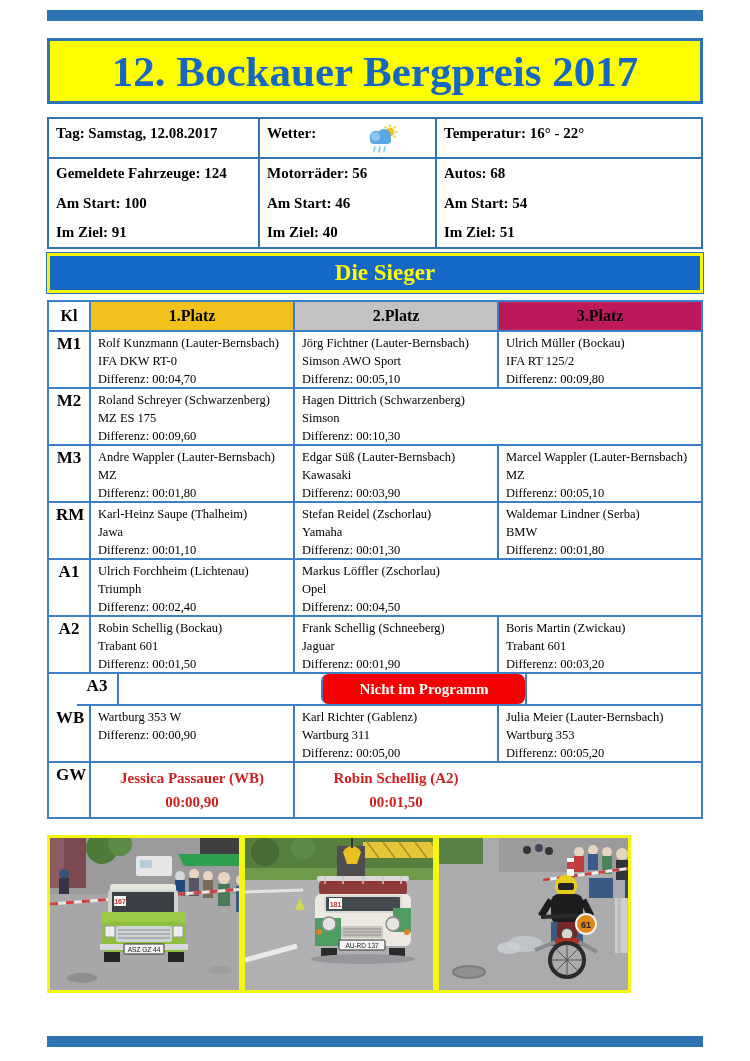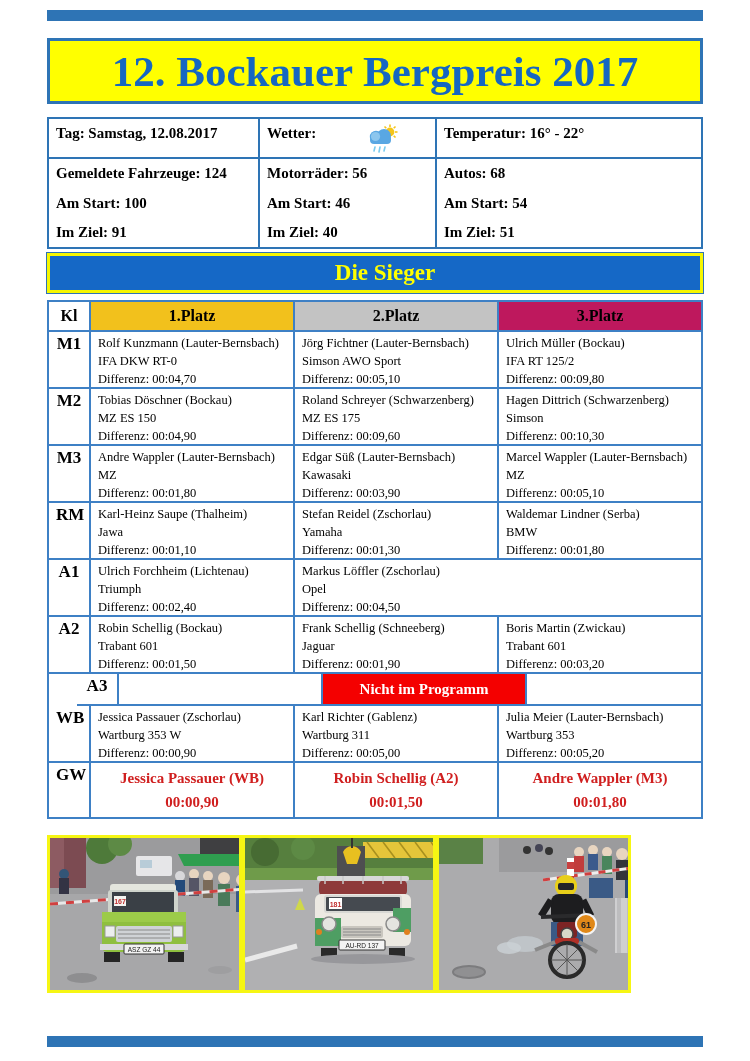--- a/index.html
+++ b/index.html
@@ -68,21 +68,21 @@
   .res-row.gwrow { height: 54px; }
   .res-cell { border-left: 2px solid #3E80C5; padding: 2px 7px; font-size: 12.5px; line-height: 18px; overflow: hidden; }
   .res-row > .res-cell:first-child { border-left: none; }
   .kl-cell { font-weight: bold; font-size: 17px; text-align: center; padding-top: 3px; }
   .head-cell { display: flex; align-items: center; justify-content: center; font-weight: bold; font-size: 16px; }
   .head-gold   { background: #F2C11C; }
   .head-silver { background: #C3C3C3; }
   .head-bronze { background: #be185d; }
   .nicht-cell {
     background: #F40000; color: #fff; font-weight: bold; font-size: 15px;
-    display: flex; align-items: center; justify-content: center; padding: 4px;
+    display: flex; align-items: center; justify-content: center; padding: 4px; border-radius: 7px;
   }
   .gw-cell {
     color: #D01F1F; font-weight: bold; font-size: 15px; text-align: center;
     display: flex; flex-direction: column; justify-content: space-around; padding: 3px 19px;
   }
 
   .photo-row {
     position: absolute; left: 47px; top: 835px; width: 584px; height: 158px;
     display: flex; justify-content: space-between;
   }
@@ -184,25 +184,20 @@
       <div class="res-cell">
         <div>Ulrich Müller (Bockau)</div>
         <div>IFA RT 125/2</div>
         <div>Differenz: 00:09,80</div>
       </div>
     </div>
 
     <div class="res-row standard">
       <div class="res-cell kl-cell">M2</div>
       <div class="res-cell">
-        <div>Tobias Döschner (Bockau)</div>
-        <div>MZ ES 150</div>
-        <div>Differenz: 00:04,90</div>
-      </div>
-      <div class="res-cell">
         <div>Roland Schreyer (Schwarzenberg)</div>
         <div>MZ ES 175</div>
         <div>Differenz: 00:09,60</div>
       </div>
       <div class="res-cell">
         <div>Hagen Dittrich (Schwarzenberg)</div>
         <div>Simson</div>
         <div>Differenz: 00:10,30</div>
       </div>
     </div>
@@ -281,21 +276,20 @@
     <div class="res-row short">
       <div class="res-cell kl-cell">A3</div>
       <div class="res-cell"></div>
       <div class="res-cell nicht-cell">Nicht im Programm</div>
       <div class="res-cell"></div>
     </div>
 
     <div class="res-row standard">
       <div class="res-cell kl-cell">WB</div>
       <div class="res-cell">
-        <div>Jessica Passauer (Zschorlau)</div>
         <div>Wartburg 353 W</div>
         <div>Differenz: 00:00,90</div>
       </div>
       <div class="res-cell">
         <div>Karl Richter (Gablenz)</div>
         <div>Wartburg 311</div>
         <div>Differenz: 00:05,00</div>
       </div>
       <div class="res-cell">
         <div>Julia Meier (Lauter-Bernsbach)</div>
@@ -306,24 +300,20 @@
 
     <div class="res-row gwrow">
       <div class="res-cell kl-cell">GW</div>
       <div class="res-cell gw-cell">
         <div>Jessica Passauer (WB)</div>
         <div>00:00,90</div>
       </div>
       <div class="res-cell gw-cell">
         <div>Robin Schellig (A2)</div>
         <div>00:01,50</div>
-      </div>
-      <div class="res-cell gw-cell">
-        <div>Andre Wappler (M3)</div>
-        <div>00:01,80</div>
       </div>
     </div>
 
   </div>
 
   <div class="photo-row">
 
     <div class="photo-frame">
       <svg width="207" height="152" viewBox="0 0 207 152">
         <rect width="207" height="152" fill="#a7a7a9"></rect>

